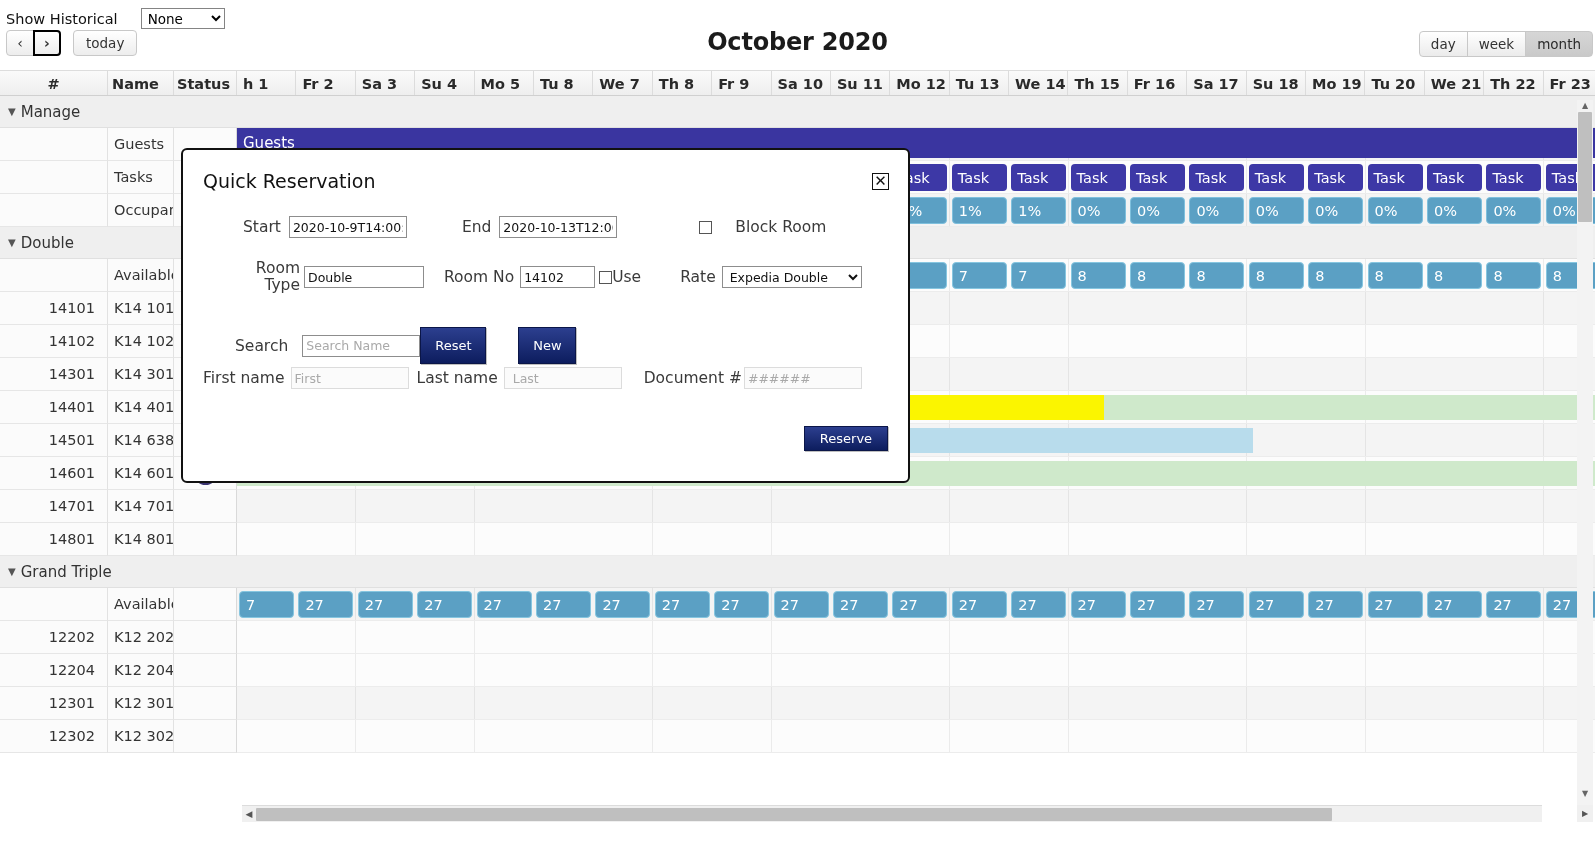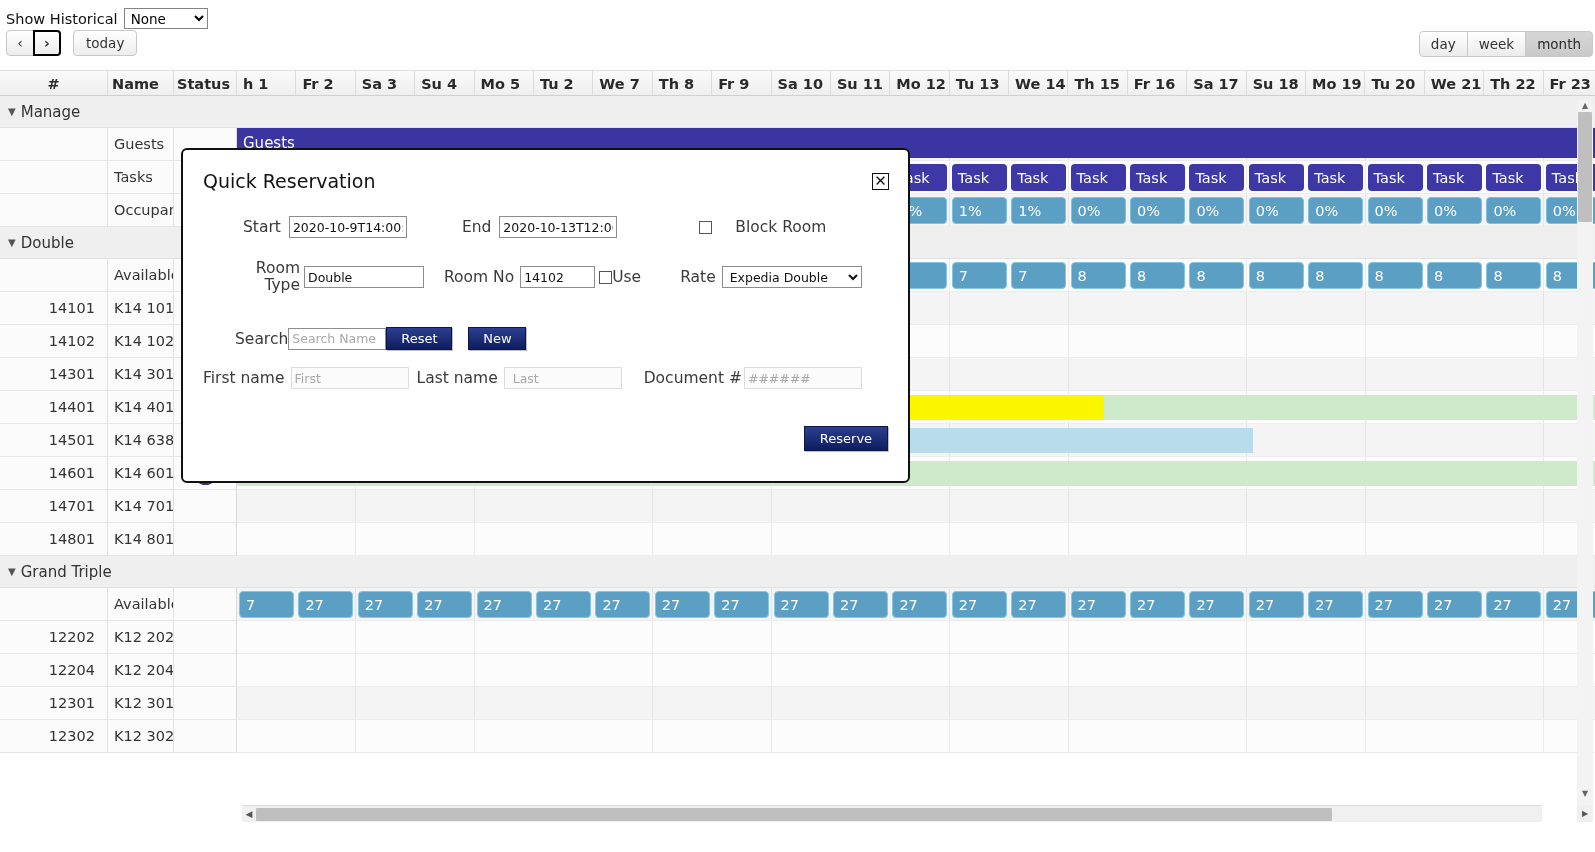--- a/index.html
+++ b/index.html
@@ -9,21 +9,21 @@
     background: #ffffff;
     font-family: "DejaVu Sans", "Liberation Sans", sans-serif;
     overflow: hidden;
   }
   #app { position: relative; width: 1595px; height: 852px; }
 
   
   .topbar { position: relative; height: 70px; }
   .hist-row {
     position: absolute; left: 6px; top: 8px;
-    display: flex; align-items: center; gap: 6px;
+    display: flex; align-items: center; gap: 23px;
   }
   .hist-label { font-size: 14.5px; color: #111; }
   .hist-select {
     font-family: "DejaVu Sans", "Liberation Sans", sans-serif;
     font-size: 13.5px; padding: 1px 2px;
     height: 21px; width: 84px;
     border: 1px solid #848484; background: #fff;
   }
   .nav-row { position: absolute; left: 6px; top: 30px; display: flex; align-items: center; }
   .navbtn {
@@ -207,21 +207,21 @@
   .minput::placeholder { color: #a9a9a9; }
   .mselect {
     font-family: "DejaVu Sans", "Liberation Sans", sans-serif;
     font-size: 12.5px; height: 22px; border: 1px solid #8d8d8d;
     background: #fff; color: #111; padding-left: 3px;
   }
   .btn-blue {
     background: linear-gradient(#2c3f8f, #0d1d5e);
     border: 1px solid #0b1648; color: #fff;
     font-family: "DejaVu Sans", "Liberation Sans", sans-serif;
-    font-size: 13px; height: 23px; padding: 0 14px; cursor: pointer;
+    font-size: 13px; height: 37px; padding: 0 14px; cursor: pointer;
     box-shadow: 1px 1px 0 rgba(0,0,0,.25);
   }
   .row-start { position: absolute; left: 0; top: 66px; width: 100%;
     display: flex; align-items: center; }
   .row-room  { position: absolute; left: 0; top: 110px; width: 100%;
     display: flex; align-items: center; }
   .row-search{ position: absolute; left: 0; top: 177px; width: 100%;
     display: flex; align-items: center; }
   .row-names { position: absolute; left: 0; top: 217px; width: 100%;
     display: flex; align-items: center; }
@@ -241,38 +241,39 @@
         <option>None</option>
       </select>
     </div>
 
     <div class="nav-row">
       <div class="navbtn prev">‹</div>
       <div class="navbtn next">›</div>
       <button class="todaybtn">today</button>
     </div>
 
+    <div class="cal-title">October 2020</div>
 
     <div class="viewbtns">
       <div class="viewbtn">day</div>
       <div class="viewbtn">week</div>
       <div class="viewbtn active">month</div>
     </div>
   </div>
 
   <div class="headrow" id="headrow">
       <div class="hcell num">#</div>
       <div class="hcell name">Name</div>
       <div class="hcell stat">Status</div>
       <div class="hcell day">h 1</div>
       <div class="hcell day">Fr 2</div>
       <div class="hcell day">Sa 3</div>
       <div class="hcell day">Su 4</div>
       <div class="hcell day">Mo 5</div>
-      <div class="hcell day">Tu 2</div>
+      <div class="hcell day">Tu 8</div>
       <div class="hcell day">We 7</div>
       <div class="hcell day">Th 8</div>
       <div class="hcell day">Fr 9</div>
       <div class="hcell day">Sa 10</div>
       <div class="hcell day">Su 11</div>
       <div class="hcell day">Mo 12</div>
       <div class="hcell day">Tu 13</div>
       <div class="hcell day">We 14</div>
       <div class="hcell day">Th 15</div>
       <div class="hcell day">Fr 16</div>
@@ -543,23 +544,23 @@
       <span style="margin-left:4px" class="chk"></span>
       <span class="mlabel">Use</span>
       <span class="mlabel" style="margin-left:39px">Rate</span>
       <select class="mselect" style="width:140px;margin-left:6px">
         <option>Expedia Double</option>
       </select>
     </div>
 
     <div class="row-search">
       <span class="mlabel" style="margin-left:52px">Search</span>
-      <input class="minput" style="width: 98px; margin-left: 0;" placeholder="Search Name">
+      <input class="minput" style="width: 118px; margin-left: 14px;" placeholder="Search Name">
       <button class="btn-blue" style="margin-left:0;width:66px;justify-content:center">Reset</button>
-      <button class="btn-blue" style="margin-left:16px;width:58px">New</button>
+      <button class="btn-blue" style="margin-left:32px;width:58px">New</button>
     </div>
 
     <div class="row-names">
       <span class="mlabel" style="margin-left:20px">First name</span>
       <input class="minput gray" style="width: 118px; margin-left: 6px;" placeholder="First">
       <span class="mlabel" style="margin-left:8px">Last name</span>
       <input class="minput gray" style="width: 118px; margin-left: 6px; padding-left: 8px;" placeholder="Last">
       <span class="mlabel" style="margin-left:22px">Document #</span>
       <input class="minput gray" style="width: 118px; margin-left: 2px;" placeholder="######">
     </div>

